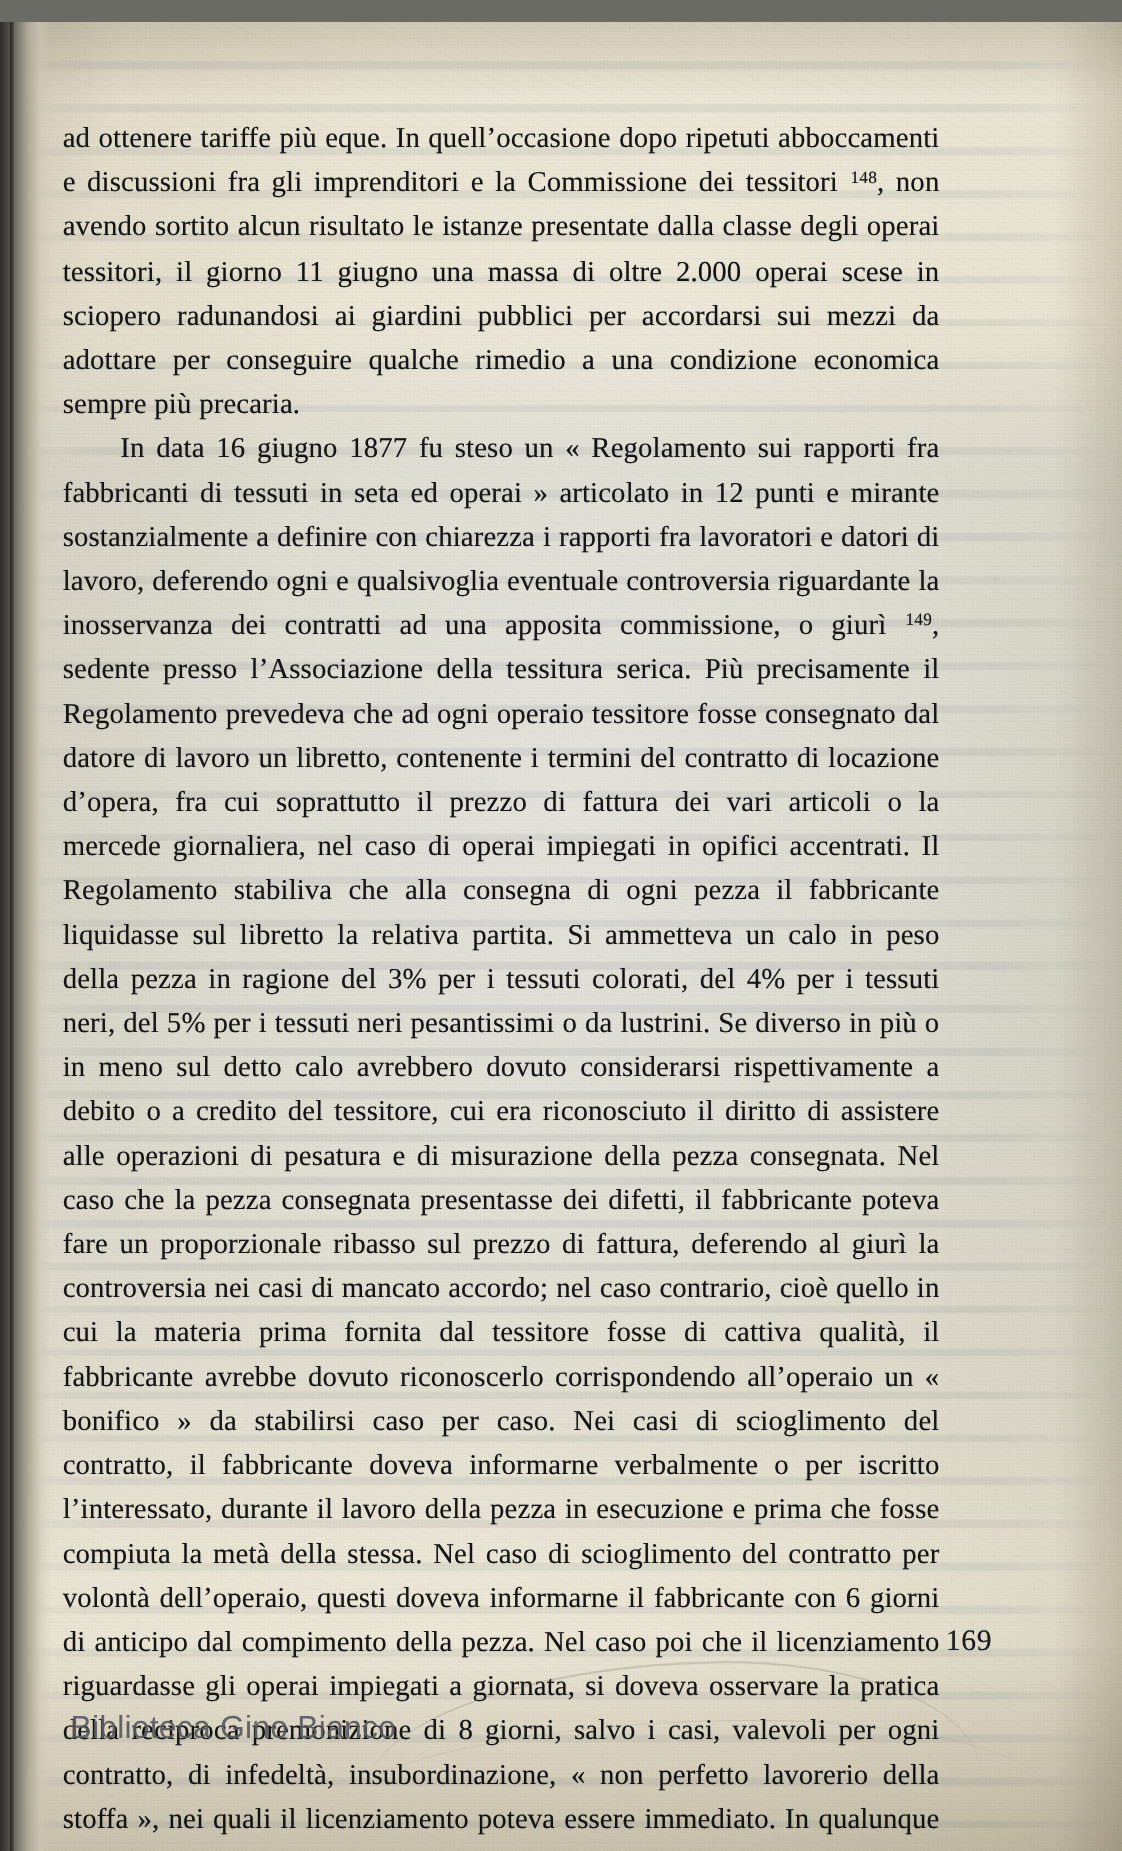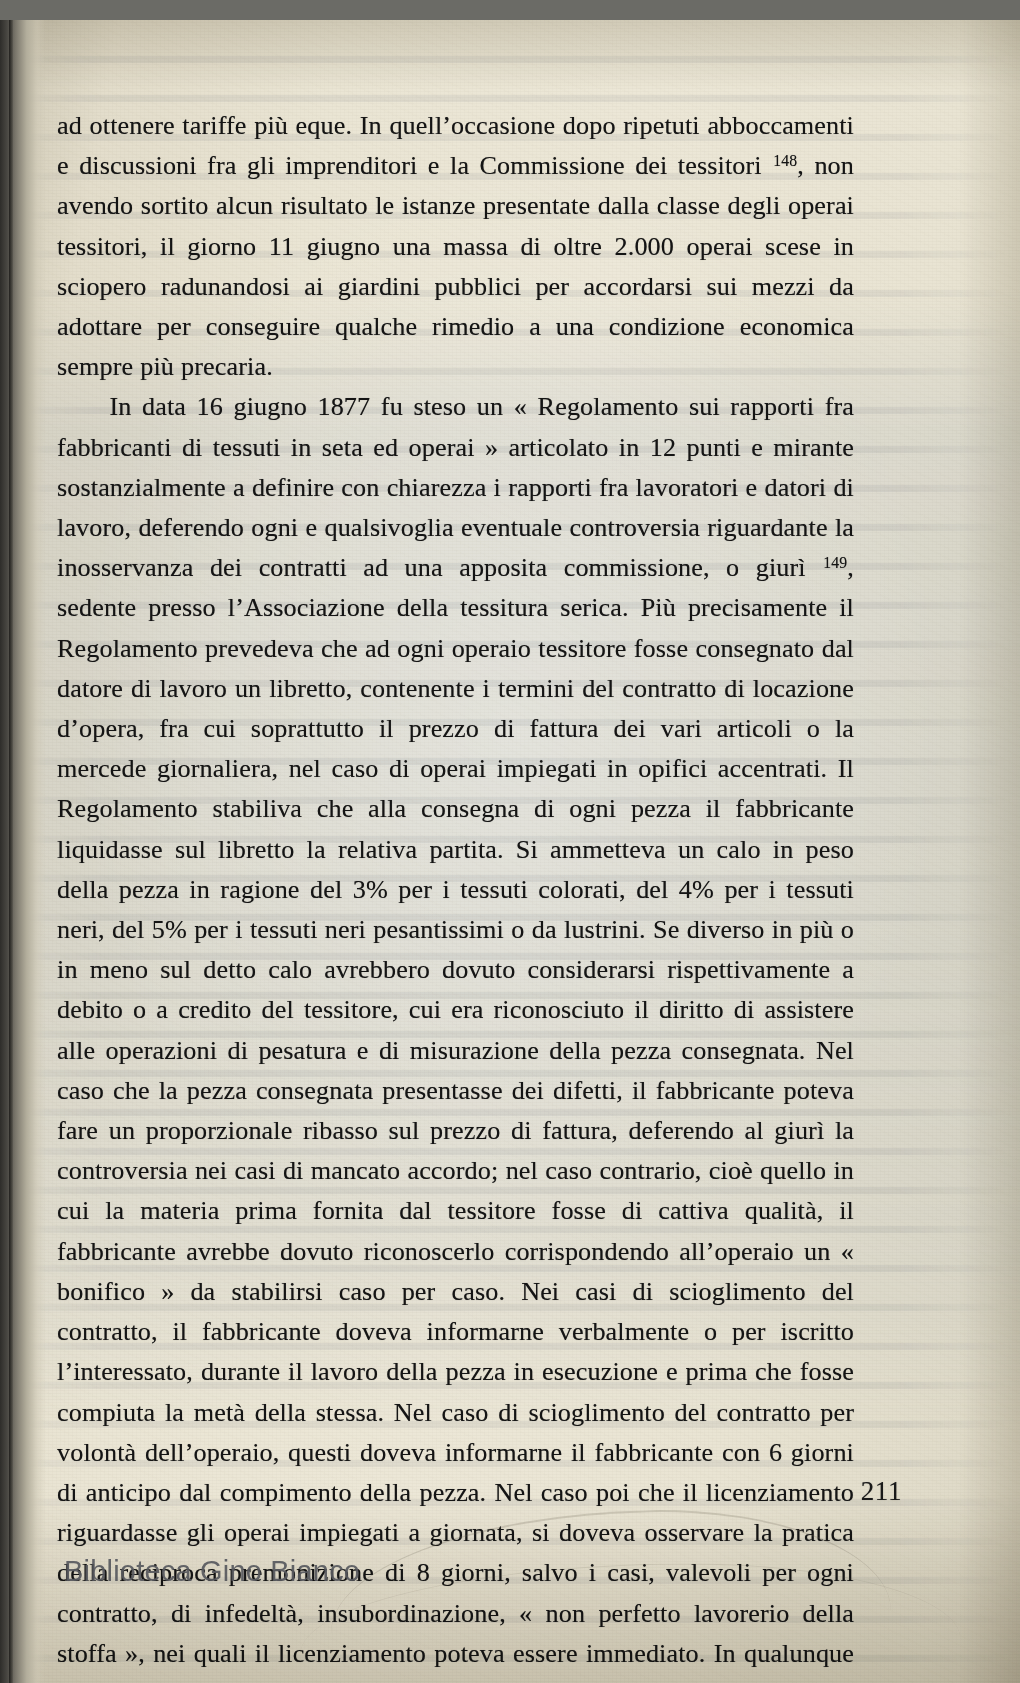--- a/index.html
+++ b/index.html
@@ -194,21 +194,21 @@
 
   <div class="grain"></div>
   <div class="showthrough"></div>
   <div class="bluecast"></div>
 
   <div class="textblock">
     <p class="body" id="para-1" style="text-indent: 0px;">ad ottenere tariffe più eque. In quell’occasione dopo ripetuti abboccamenti e discussioni fra gli imprenditori e la Commissione dei tessitori <sup class="fn">148</sup>, non avendo sortito alcun risultato le istanze presentate dalla classe degli operai tessitori, il giorno 11 giugno una massa di oltre 2.000 operai scese in sciopero radunandosi ai giardini pubblici per accordarsi sui mezzi da adottare per conseguire qualche rimedio a una condizione economica sempre più precaria.</p>
     <p class="body" id="para-2">In data 16 giugno 1877 fu steso un « Regolamento sui rapporti fra fabbricanti di tessuti in seta ed operai » articolato in 12 punti e mirante sostanzialmente a definire con chiarezza i rapporti fra lavoratori e datori di lavoro, deferendo ogni e qualsivoglia eventuale controversia riguardante la inosservanza dei contratti ad una apposita commissione, o giurì <sup class="fn">149</sup>, sedente presso l’Associazione della tessitura serica. Più precisamente il Regolamento prevedeva che ad ogni operaio tessitore fosse consegnato dal datore di lavoro un libretto, contenente i termini del contratto di locazione d’opera, fra cui soprattutto il prezzo di fattura dei vari articoli o la mercede giornaliera, nel caso di operai impiegati in opifici accentrati. Il Regolamento stabiliva che alla consegna di ogni pezza il fabbricante liquidasse sul libretto la relativa partita. Si ammetteva un calo in peso della pezza in ragione del 3% per i tessuti colorati, del 4% per i tessuti neri, del 5% per i tessuti neri pesantissimi o da lustrini. Se diverso in più o in meno sul detto calo avrebbero dovuto considerarsi rispettivamente a debito o a credito del tessitore, cui era riconosciuto il diritto di assistere alle operazioni di pesatura e di misurazione della pezza consegnata. Nel caso che la pezza consegnata presentasse dei difetti, il fabbricante poteva fare un proporzionale ribasso sul prezzo di fattura, deferendo al giurì la controversia nei casi di mancato accordo; nel caso contrario, cioè quello in cui la materia prima fornita dal tessitore fosse di cattiva qualità, il fabbricante avrebbe dovuto riconoscerlo corrispondendo all’operaio un « bonifico » da stabilirsi caso per caso. Nei casi di scioglimento del contratto, il fabbricante doveva informarne verbalmente o per iscritto l’interessato, durante il lavoro della pezza in esecuzione e prima che fosse compiuta la metà della stessa. Nel caso di scioglimento del contratto per volontà dell’operaio, questi doveva informarne il fabbricante con 6 giorni di anticipo dal compimento della pezza. Nel caso poi che il licenziamento riguardasse gli operai impiegati a giornata, si doveva osservare la pratica della reciproca premonizione di 8 giorni, salvo i casi, valevoli per ogni contratto, di infedeltà, insubordinazione, « non perfetto lavorerio della stoffa », nei quali il licenziamento poteva essere immediato. In qualunque caso di controversia circa la esecuzione del contratto, sia da parte del fabbricante che dell’operaio, i reclami mossi dall’uno o dall’altro dovevano essere sottoposti al giudizio del giurì, dinanzi al quale il reclamante convocava la controparte per tentare</p>
   </div>
 
-  <div class="folio">211</div>
+  <div class="folio">169</div>
 
   <div class="watermark">Biblioteca Gino Bianco</div>
 
   <div class="sheet-curl"></div>
   <div class="sheet-curl two"></div>
 
   <div class="edge-top"></div>
   <div class="edge-right"></div>
   <div class="edge-bottom"></div>
 

